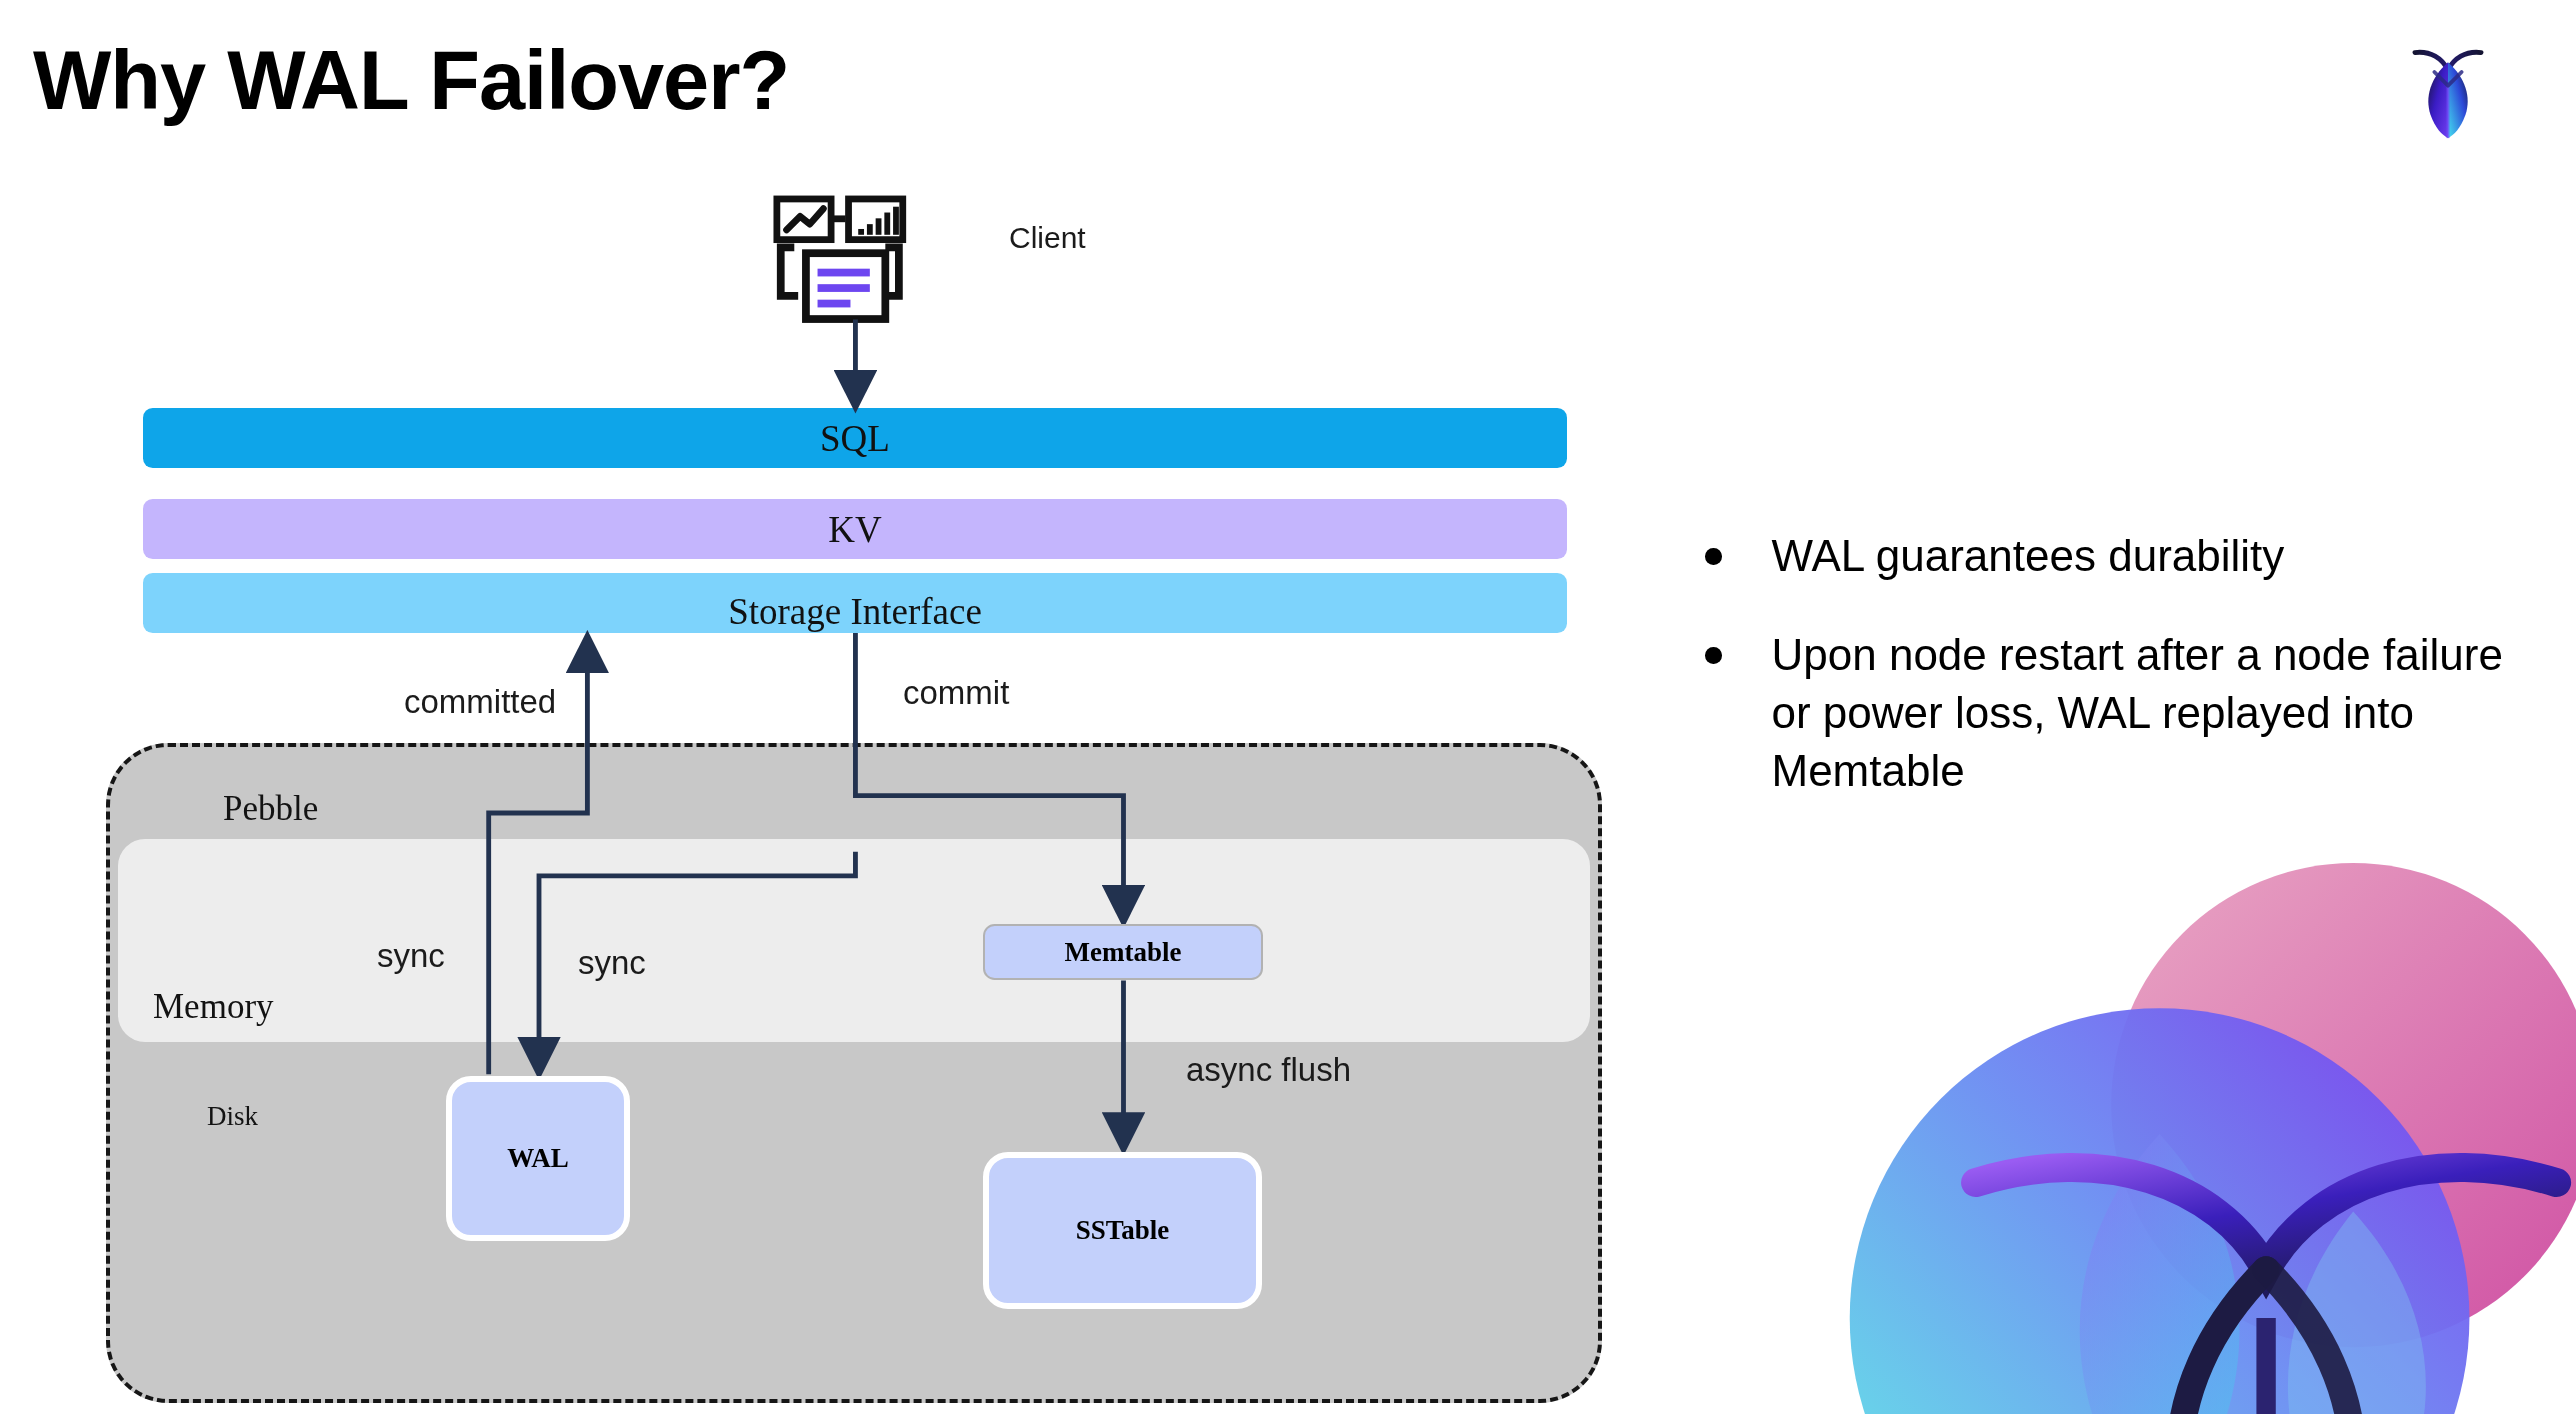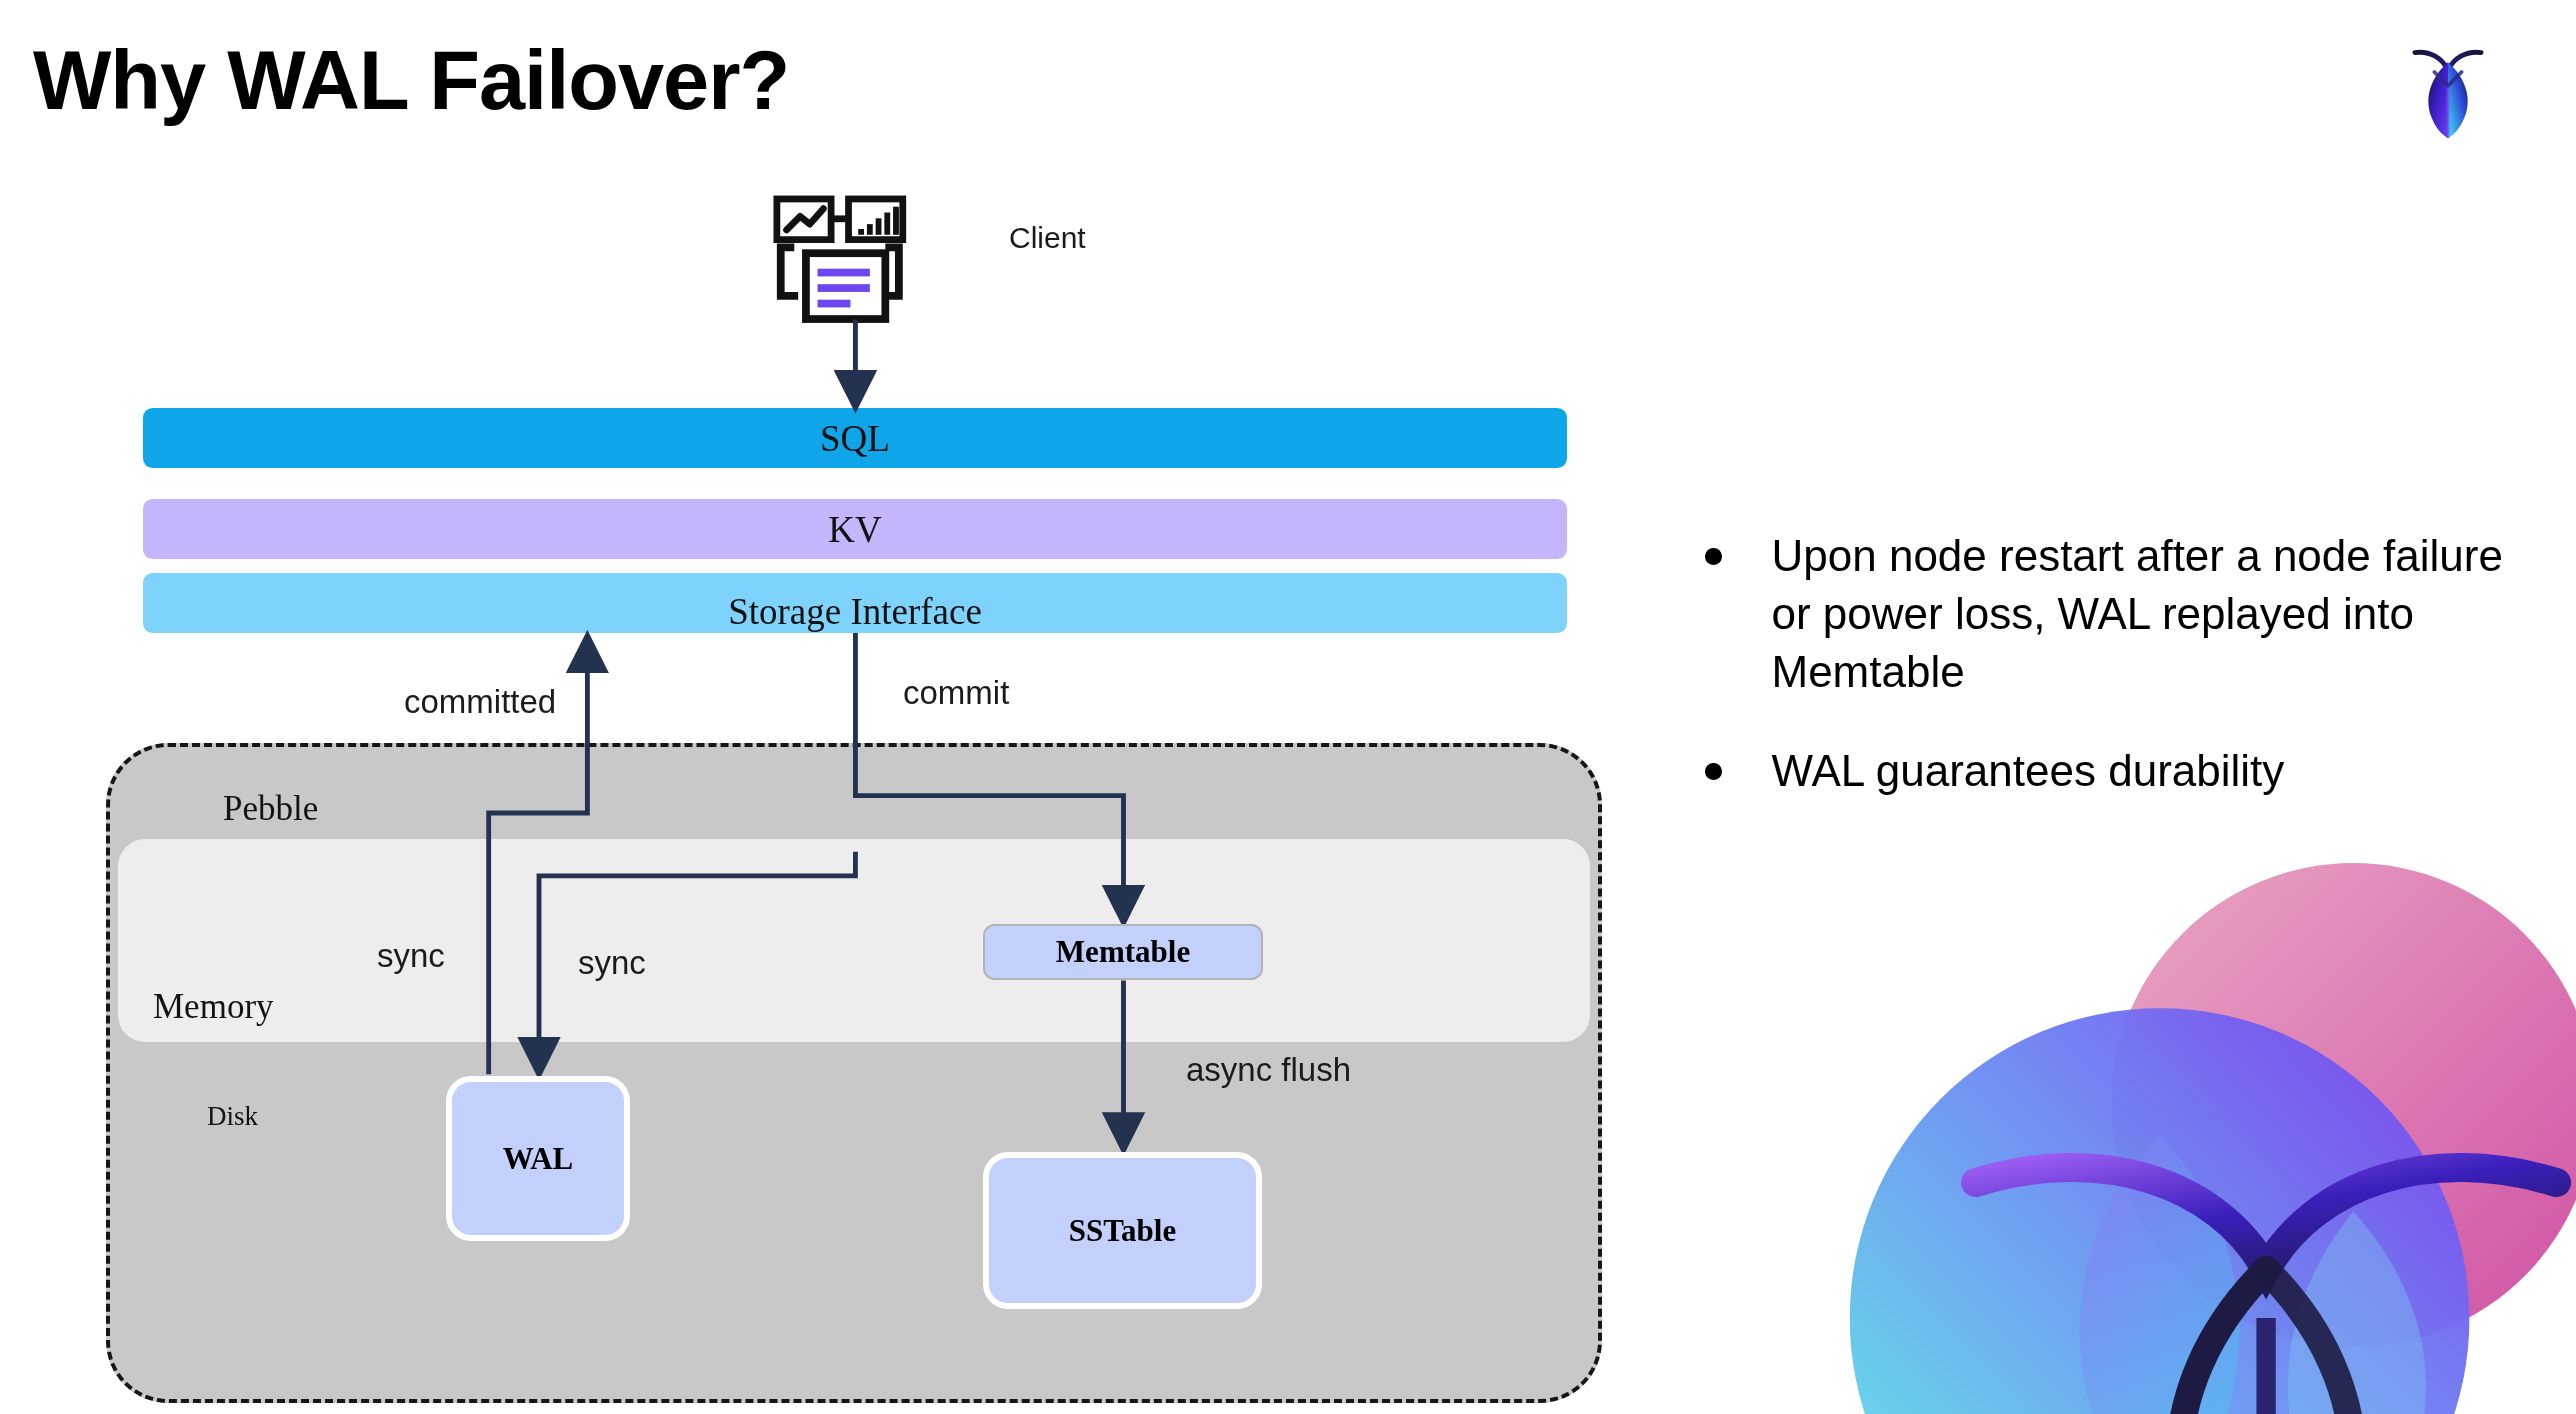--- a/index.html
+++ b/index.html
@@ -139,21 +139,21 @@
 
   
   .node-box {
     position: absolute;
     background: #c3d0fb;
     display: flex;
     align-items: center;
     justify-content: center;
     font-family: "Liberation Serif", serif;
     font-weight: bold;
-    font-size: 31px;
+    font-size: 27px;
     color: #000000;
     box-sizing: border-box;
   }
   #node-memtable {
     left: 983px;
     top: 924px;
     width: 280px;
     height: 56px;
     border: 2.9px solid #b2b2b2;
     border-radius: 11.6px;
@@ -369,22 +369,22 @@
 
   <div class="edge-label" id="lbl-committed">committed</div>
   <div class="edge-label" id="lbl-commit">commit</div>
   <div class="edge-label" id="lbl-sync-1">sync</div>
   <div class="edge-label" id="lbl-sync-2">sync</div>
   <div class="edge-label" id="lbl-async">async flush</div>
 
   <div id="bullets">
     <div class="bullet-row">
       <span class="bullet-dot"></span>
-      <span class="bullet-text">Upon node restart after a node failure or power loss, WAL replayed into Memtable</span>
+      <span class="bullet-text">WAL guarantees durability</span>
     </div>
     <div class="bullet-row">
       <span class="bullet-dot"></span>
-      <span class="bullet-text">WAL guarantees durability</span>
+      <span class="bullet-text">Upon node restart after a node failure or power loss, WAL replayed into Memtable</span>
     </div>
   </div>
 
 </div>
 
 
 </body></html>

